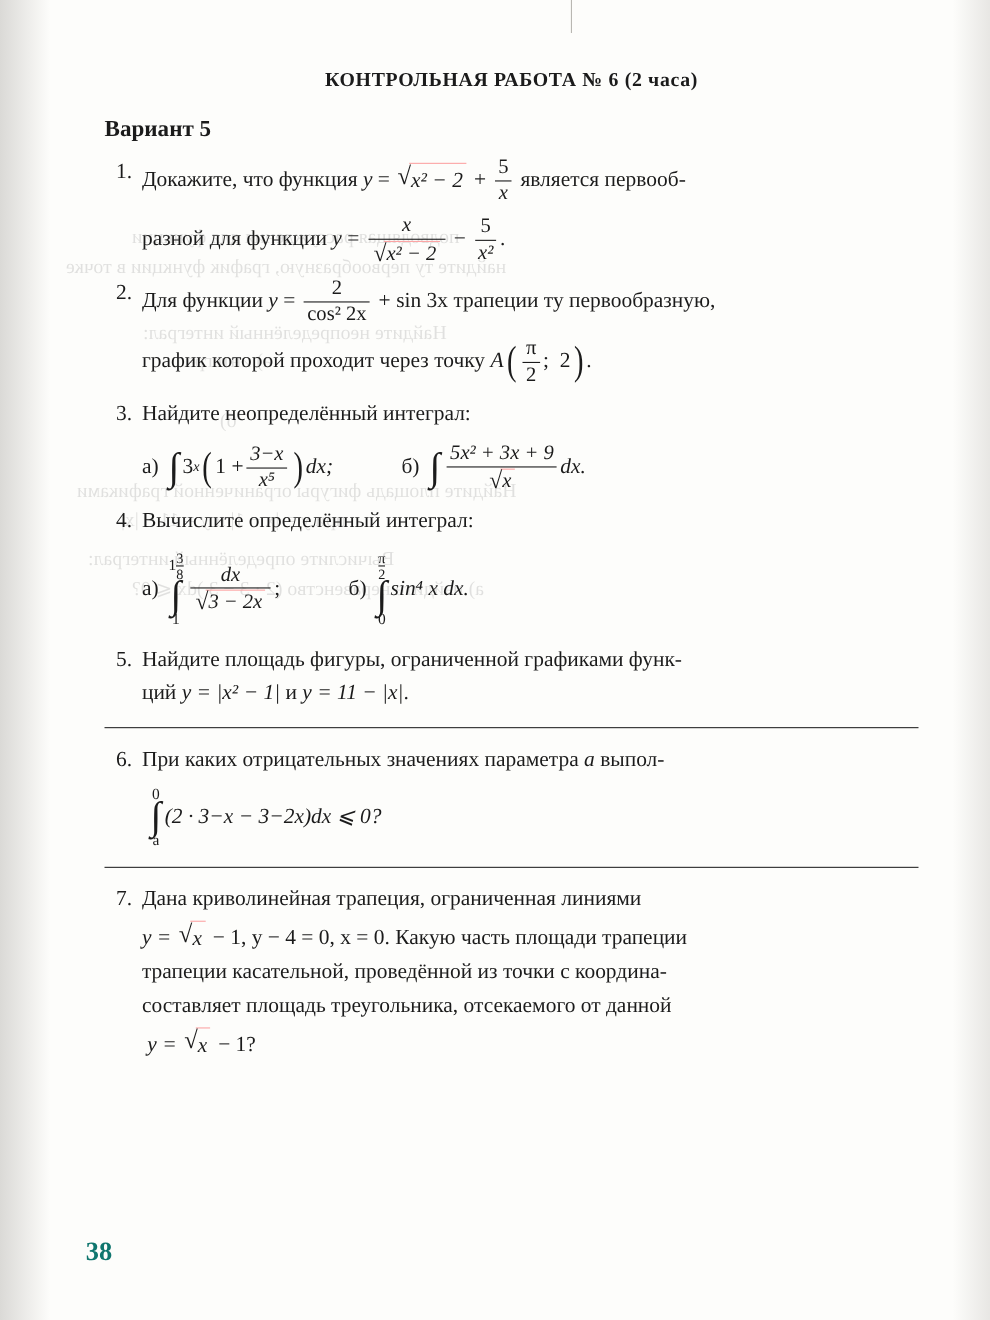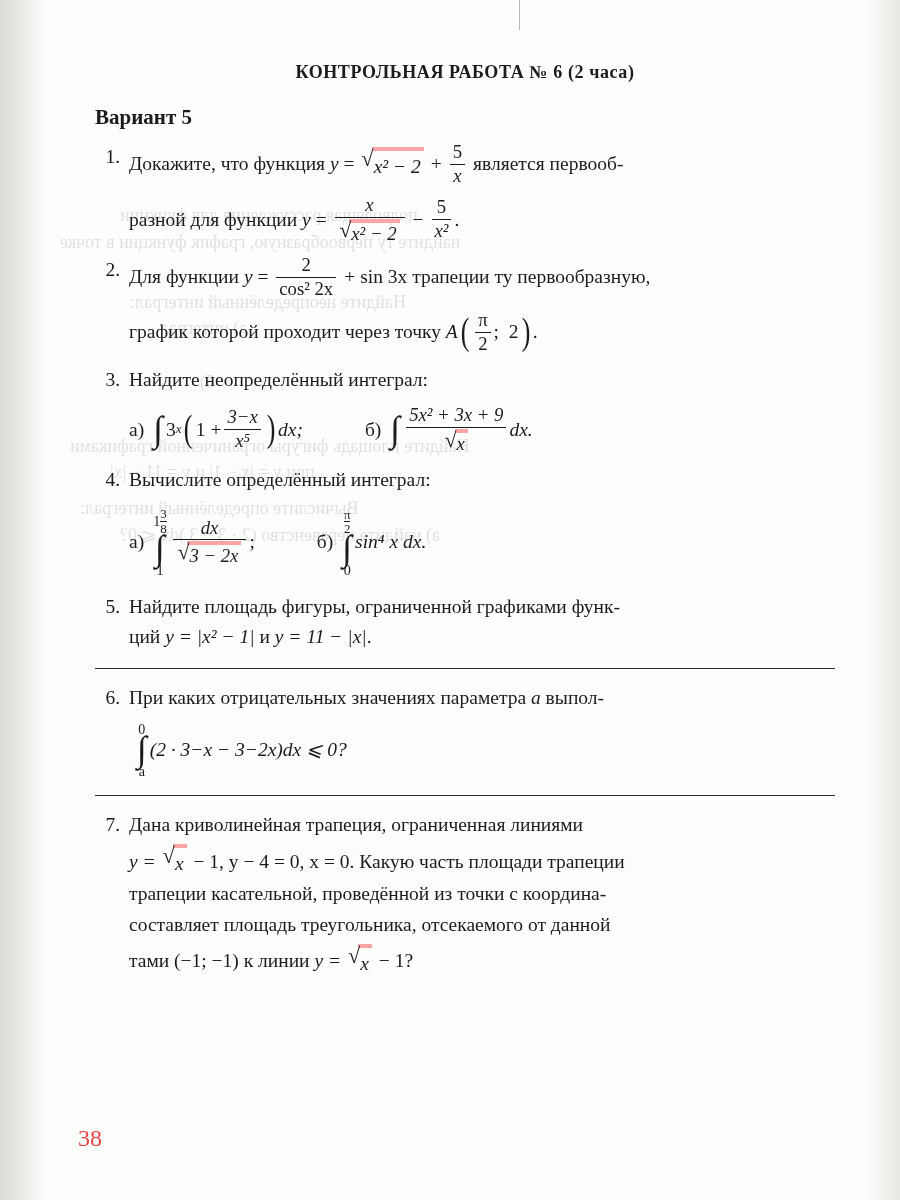--- a/index.html
+++ b/index.html
@@ -138,21 +138,21 @@
     align-items: stretch;
     vertical-align: middle;
     margin: 0 2px;
   }
   .sqrt .radical {
     font-size: 1.15em;
     line-height: 1;
     transform: translateY(1px);
   }
   .sqrt .radicand {
-    border-top: 4px solid #fca5a5;
+    border-top: 1px solid #fca5a5;
     padding: 1px 3px 0 2px;
     margin-left: -2px;
   }
   sup.exp {
     font-size: 0.66em;
     vertical-align: super;
     font-style: italic;
   }
   .paren-big {
     display: inline-block;
@@ -194,22 +194,22 @@
     margin: 16px 0 14px 0;
   }
   .t7 {
     text-align: justify;
   }
   .pagenum {
     position: absolute;
     left: 78px;
     bottom: 48px;
     font-size: 24px;
-    font-weight: normal;
-    color: #ef4444;
+    font-weight: bold;
+    color: #0f766e;
   }
   .ghost {
     position: absolute;
     pointer-events: none;
     opacity: 0.13;
     font-size: 18px;
     color: #2a2a2a;
     transform: scaleX(-1);
     white-space: nowrap;
   }
@@ -464,21 +464,21 @@
             </span>
             &nbsp;<span>− 1, y − 4 = 0, x = 0. Какую часть площади трапеции</span>
           </div>
           <div class="rowline">
             <span>трапеции касательной, проведённой из точки с координа-</span>
           </div>
           <div class="rowline">
             <span>составляет площадь треугольника, отсекаемого от данной</span>
           </div>
           <div class="rowline" style="margin-top:4px;">
-            <span>тами (−1; −1) к линии</span>&nbsp;
+            &nbsp;
             <span class="mi">y =</span>&nbsp;
             <span class="sqrt">
               <span class="radical">√</span>
               <span class="radicand mi">x</span>
             </span>
             &nbsp;<span>− 1?</span>
           </div>
         </div>
       </li>
 

